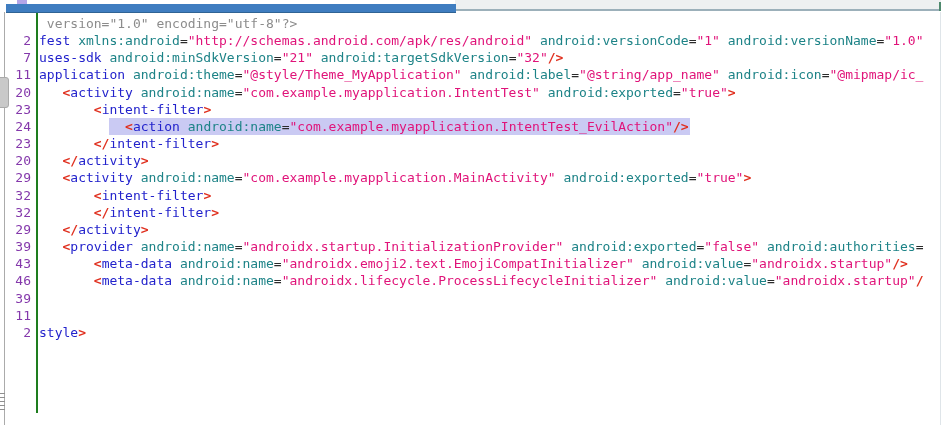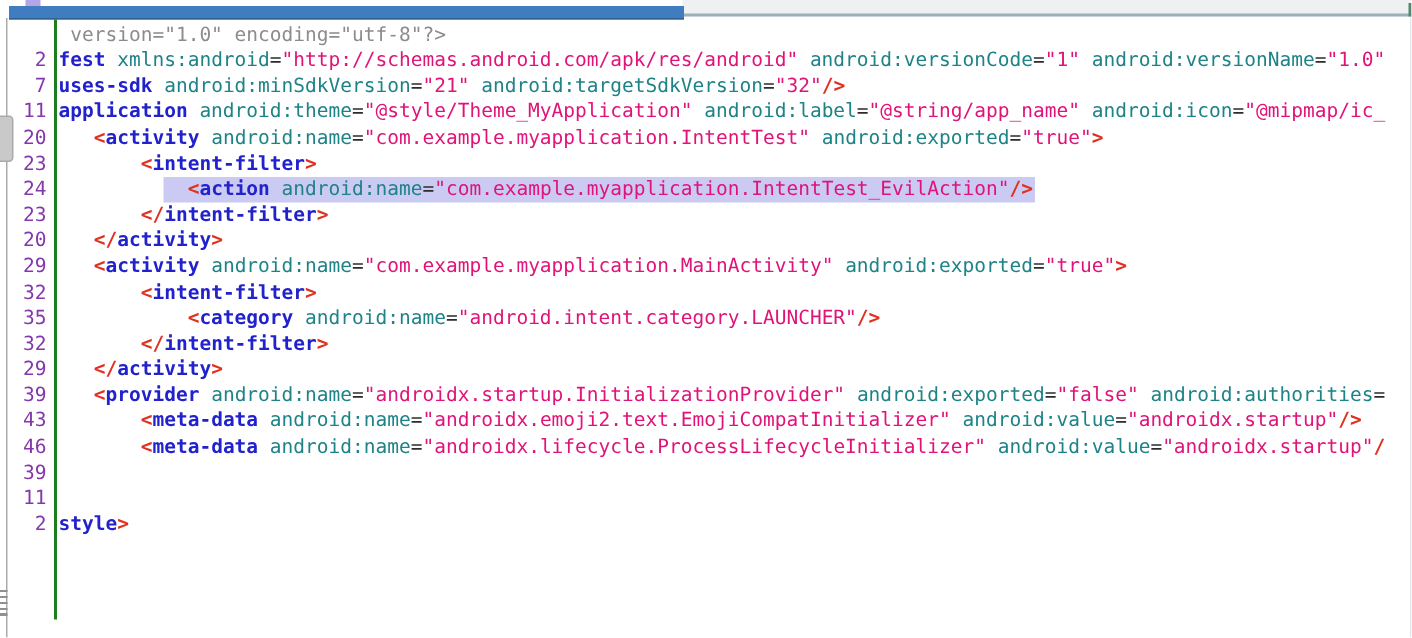--- a/index.html
+++ b/index.html
@@ -27,21 +27,21 @@
   .gutter-line{position:absolute;left:36px;top:13px;height:400px;width:2px;background:var(--gutterLine);}
   .right-border{position:absolute;right:0;top:12px;bottom:0;width:1px;background:#dfe5e9;}
 
   
   #code{position:absolute;left:0;top:15px;right:0;font-size:13px;}
   .line{position:relative;height:17.16px;line-height:17.16px;white-space:pre;padding-left:39px;}
   .lnum{position:absolute;left:6px;top:0;width:25px;text-align:right;color:var(--lnum);}
   .lnum.pink{color:var(--lnumActive);}
   .seg{display:inline-block;height:100%;vertical-align:top;white-space:pre;}
   .seg.sel{background:var(--selection);padding-right:1px;}
-  .tk-tag{color:var(--tag);font-weight:bold;}
+  .tk-tag{color:var(--tag);font-weight:normal;}
   .tk-punc{color:var(--punc);font-weight:bold;}
   .tk-attr{color:var(--attr);}
   .tk-str{color:var(--str);}
   .tk-eq{color:var(--eq);}
   .tk-decl{color:var(--decl);}
   .tk-pl{color:#000;}
 </style>
 </head>
 <body>
 
@@ -63,21 +63,20 @@
       <div class="line"><span class="lnum">2</span><span class="seg"><span class="tk-tag">fest</span><span class="tk-pl"> </span><span class="tk-attr">xmlns:android</span><span class="tk-eq">=</span><span class="tk-str">"http://schemas.android.com/apk/res/android"</span><span class="tk-pl"> </span><span class="tk-attr">android:versionCode</span><span class="tk-eq">=</span><span class="tk-str">"1"</span><span class="tk-pl"> </span><span class="tk-attr">android:versionName</span><span class="tk-eq">=</span><span class="tk-str">"1.0"</span></span></div>
       <div class="line"><span class="lnum">7</span><span class="seg"><span class="tk-tag">uses-sdk</span><span class="tk-pl"> </span><span class="tk-attr">android:minSdkVersion</span><span class="tk-eq">=</span><span class="tk-str">"21"</span><span class="tk-pl"> </span><span class="tk-attr">android:targetSdkVersion</span><span class="tk-eq">=</span><span class="tk-str">"32"</span><span class="tk-punc">/&gt;</span></span></div>
       <div class="line"><span class="lnum">11</span><span class="seg"><span class="tk-tag">application</span><span class="tk-pl"> </span><span class="tk-attr">android:theme</span><span class="tk-eq">=</span><span class="tk-str">"@style/Theme_MyApplication"</span><span class="tk-pl"> </span><span class="tk-attr">android:label</span><span class="tk-eq">=</span><span class="tk-str">"@string/app_name"</span><span class="tk-pl"> </span><span class="tk-attr">android:icon</span><span class="tk-eq">=</span><span class="tk-str">"@mipmap/ic_</span></span></div>
       <div class="line"><span class="lnum">20</span><span class="seg"><span class="tk-pl">   </span><span class="tk-punc">&lt;</span><span class="tk-tag">activity</span><span class="tk-pl"> </span><span class="tk-attr">android:name</span><span class="tk-eq">=</span><span class="tk-str">"com.example.myapplication.IntentTest"</span><span class="tk-pl"> </span><span class="tk-attr">android:exported</span><span class="tk-eq">=</span><span class="tk-str">"true"</span><span class="tk-punc">&gt;</span></span></div>
       <div class="line"><span class="lnum">23</span><span class="seg"><span class="tk-pl">       </span><span class="tk-punc">&lt;</span><span class="tk-tag">intent-filter</span><span class="tk-punc">&gt;</span></span></div>
       <div class="line"><span class="lnum">24</span><span class="seg"><span class="tk-pl">         </span></span><span class="seg sel"><span class="tk-pl">  </span><span class="tk-punc">&lt;</span><span class="tk-tag">action</span><span class="tk-pl"> </span><span class="tk-attr">android:name</span><span class="tk-eq">=</span><span class="tk-str">"com.example.myapplication.IntentTest_EvilAction"</span><span class="tk-punc">/&gt;</span></span></div>
       <div class="line"><span class="lnum">23</span><span class="seg"><span class="tk-pl">       </span><span class="tk-punc">&lt;/</span><span class="tk-tag">intent-filter</span><span class="tk-punc">&gt;</span></span></div>
       <div class="line"><span class="lnum">20</span><span class="seg"><span class="tk-pl">   </span><span class="tk-punc">&lt;/</span><span class="tk-tag">activity</span><span class="tk-punc">&gt;</span></span></div>
       <div class="line"><span class="lnum">29</span><span class="seg"><span class="tk-pl">   </span><span class="tk-punc">&lt;</span><span class="tk-tag">activity</span><span class="tk-pl"> </span><span class="tk-attr">android:name</span><span class="tk-eq">=</span><span class="tk-str">"com.example.myapplication.MainActivity"</span><span class="tk-pl"> </span><span class="tk-attr">android:exported</span><span class="tk-eq">=</span><span class="tk-str">"true"</span><span class="tk-punc">&gt;</span></span></div>
       <div class="line"><span class="lnum">32</span><span class="seg"><span class="tk-pl">       </span><span class="tk-punc">&lt;</span><span class="tk-tag">intent-filter</span><span class="tk-punc">&gt;</span></span></div>
-      <div class="line"><span class="lnum">35</span><span class="seg"><span class="tk-pl">           </span><span class="tk-punc">&lt;</span><span class="tk-tag">category</span><span class="tk-pl"> </span><span class="tk-attr">android:name</span><span class="tk-eq">=</span><span class="tk-str">"android.intent.category.LAUNCHER"</span><span class="tk-punc">/&gt;</span></span></div>
       <div class="line"><span class="lnum">32</span><span class="seg"><span class="tk-pl">       </span><span class="tk-punc">&lt;/</span><span class="tk-tag">intent-filter</span><span class="tk-punc">&gt;</span></span></div>
       <div class="line"><span class="lnum">29</span><span class="seg"><span class="tk-pl">   </span><span class="tk-punc">&lt;/</span><span class="tk-tag">activity</span><span class="tk-punc">&gt;</span></span></div>
       <div class="line"><span class="lnum">39</span><span class="seg"><span class="tk-pl">   </span><span class="tk-punc">&lt;</span><span class="tk-tag">provider</span><span class="tk-pl"> </span><span class="tk-attr">android:name</span><span class="tk-eq">=</span><span class="tk-str">"androidx.startup.InitializationProvider"</span><span class="tk-pl"> </span><span class="tk-attr">android:exported</span><span class="tk-eq">=</span><span class="tk-str">"false"</span><span class="tk-pl"> </span><span class="tk-attr">android:authorities</span><span class="tk-eq">=</span></span></div>
       <div class="line"><span class="lnum">43</span><span class="seg"><span class="tk-pl">       </span><span class="tk-punc">&lt;</span><span class="tk-tag">meta-data</span><span class="tk-pl"> </span><span class="tk-attr">android:name</span><span class="tk-eq">=</span><span class="tk-str">"androidx.emoji2.text.EmojiCompatInitializer"</span><span class="tk-pl"> </span><span class="tk-attr">android:value</span><span class="tk-eq">=</span><span class="tk-str">"androidx.startup"</span><span class="tk-punc">/&gt;</span></span></div>
       <div class="line"><span class="lnum">46</span><span class="seg"><span class="tk-pl">       </span><span class="tk-punc">&lt;</span><span class="tk-tag">meta-data</span><span class="tk-pl"> </span><span class="tk-attr">android:name</span><span class="tk-eq">=</span><span class="tk-str">"androidx.lifecycle.ProcessLifecycleInitializer"</span><span class="tk-pl"> </span><span class="tk-attr">android:value</span><span class="tk-eq">=</span><span class="tk-str">"androidx.startup"</span><span class="tk-punc">/</span></span></div>
       <div class="line"><span class="lnum">39</span></div>
       <div class="line"><span class="lnum">11</span></div>
       <div class="line"><span class="lnum">2</span><span class="seg"><span class="tk-tag">style</span><span class="tk-punc">&gt;</span></span></div>
     </div>
 

